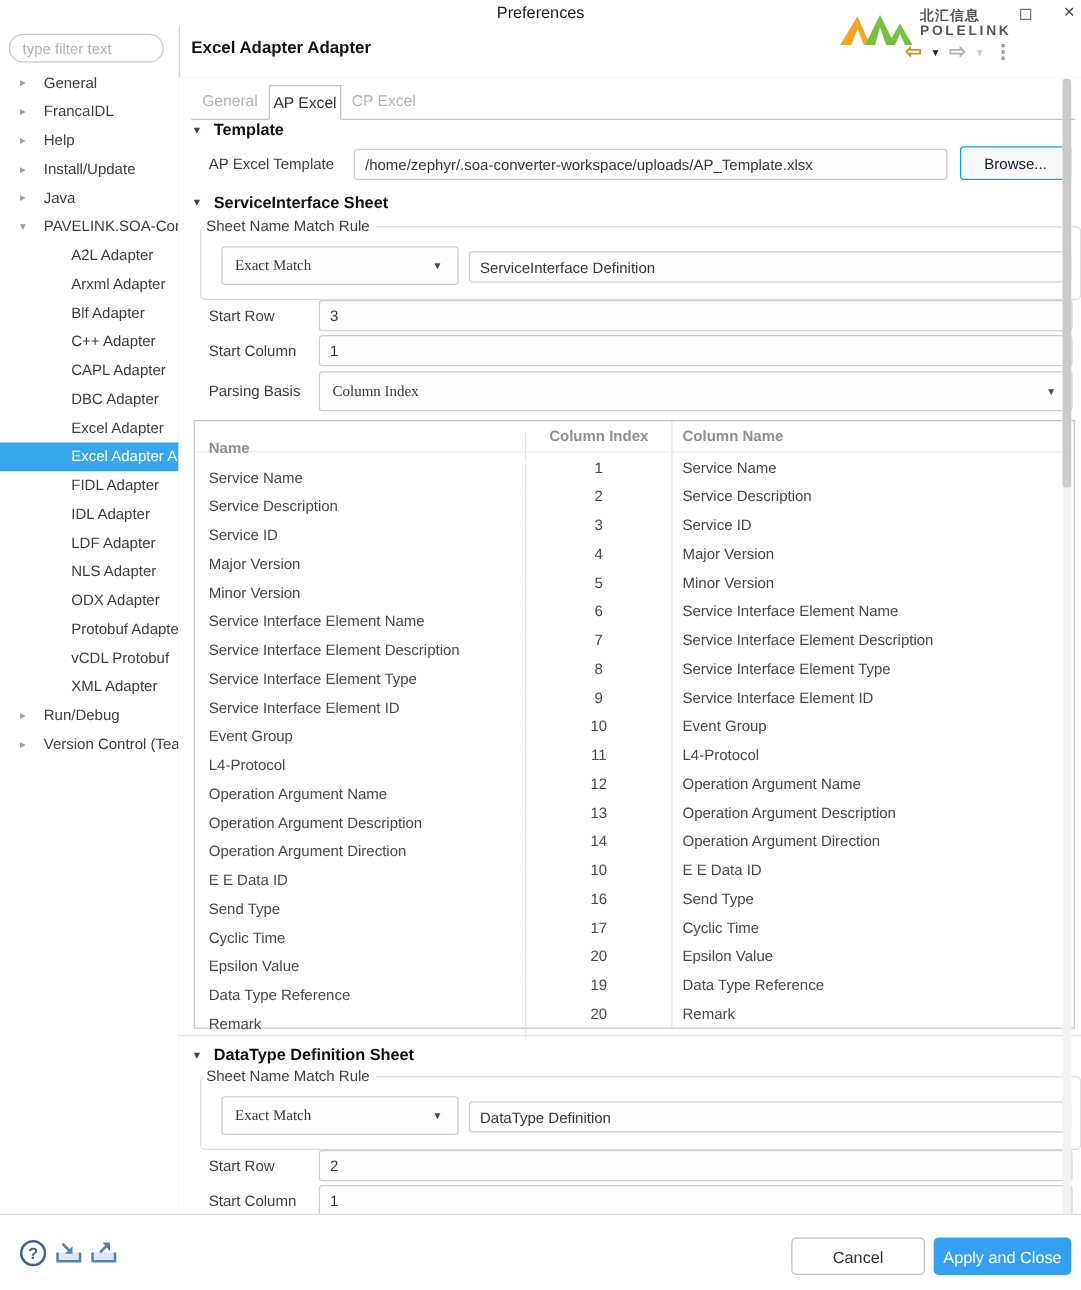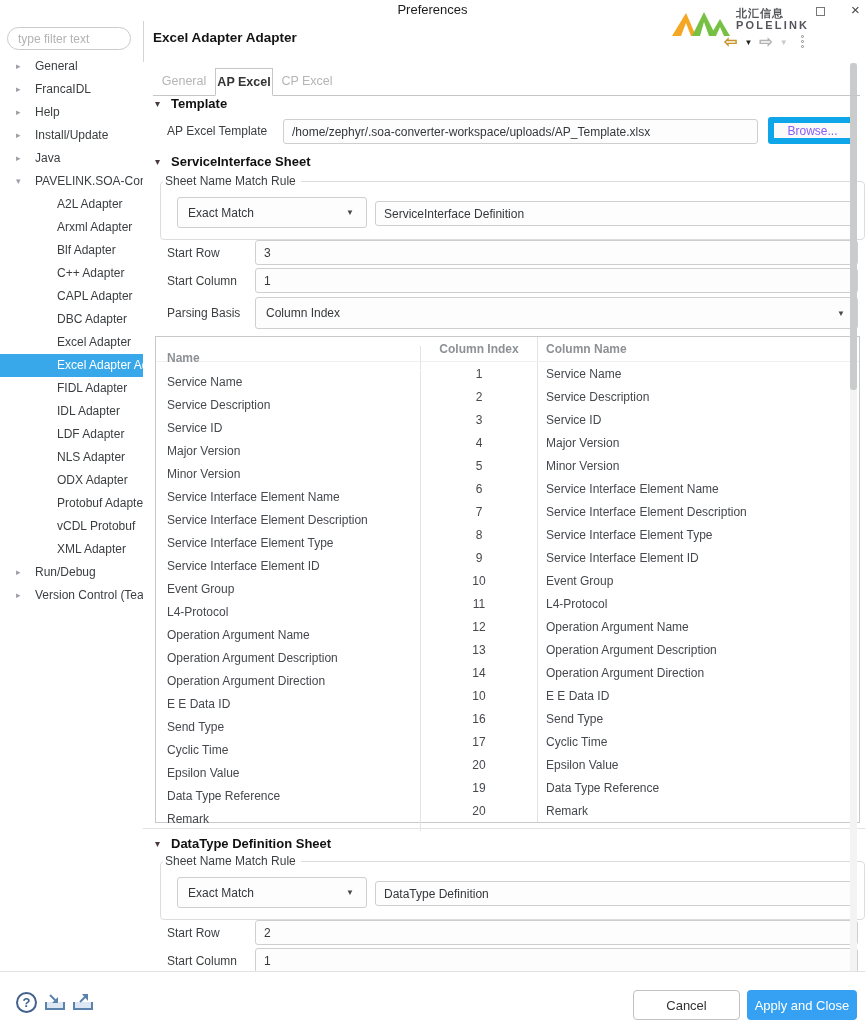--- a/index.html
+++ b/index.html
@@ -57,24 +57,24 @@
     height:28px; z-index:2; }
   .tab-underline { left:10px; top:33px; width:707px; height:1px; background:#c6c6c6; z-index:1; }
 
   .sect-head { font-size:13px; font-weight:bold; color:#111; }
   .twistie { font-size:10px; color:#4a3b3b; }
   .lbl { font-size:12px; color:#3c3f41; }
 
   .txt { border:1px solid #cfcfcf; border-radius:3px; background:#fdfdfd; font-size:12px; color:#35383b;
     padding:0 8px; font-family:"Liberation Sans", sans-serif; display:flex; align-items:center;
     white-space:nowrap; overflow:hidden; }
-  .btn { border:6px solid #0ea5e9; border-radius:3px; background:#fafafa; font-size:12px; color:#8b5cf6;
+  .btn { border:1px solid #0ea5e9; border-radius:3px; background:#fafafa; font-size:12px; color:#0f172a;
     display:flex; align-items:center; justify-content:center; cursor:default; }
   .select { border:1px solid #cfcfcf; border-radius:3px; background:#fdfdfd; font-size:12px; color:#35383b;
-    display:flex; align-items:center; padding:0 10px; cursor:default; position:relative; }
+    display:flex; align-items:center; padding:0 10px; cursor:default; position:relative;font-family:Liberation Serif, serif; }
   .select .dd { position:absolute; right:12px; font-size:8px; color:#4a4a4a; }
 
   fieldset.group { border:1px solid #ddd; border-radius:4px; }
   fieldset.group legend { font-size:12px; color:#3c3f41; padding:0 5px 0 2px; margin-left:2px; }
 
   
   .table { border:1px solid #c9c9c9; background:#fff; }
   .thead { display:flex; height:25px; align-items:center; font-size:12px; font-weight:bold; color:#8d9095;
     border-bottom:1px solid #f0f0f0; }
   .trow { display:flex; height:23px; align-items:center; font-size:12px; color:#45484d; }
@@ -224,21 +224,21 @@
       </div>
     </div>
   <div class="abs vdivider"></div>
 
   <div class="abs page-title">Excel Adapter Adapter</div>
   <div class="abs hdr-line"></div>
 
   <div class="abs" id="content">
 
     <div class="tab" style="left:12px; width:58px;">General</div>
-    <div class="tab active" style="left:72px; width:58px;font-weight:bold;">AP Excel</div>
+    <div class="tab active" style="left:72px; width:58px;">AP Excel</div>
     <div class="tab" style="left:132px; width:64px;">CP Excel</div>
     <div class="tab-underline"></div>
 
     <span class="twistie" style="left:12px; top:36px;">▾</span>
     <div class="sect-head" style="left:28px; top:34px;">Template</div>
     <div class="lbl" style="left:24px; top:62px;">AP Excel Template</div>
     <div class="txt" style="left:140px; top:57px; width:475px; height:25px;">/home/zephyr/.soa-converter-workspace/uploads/AP_Template.xlsx</div>
     <div class="btn" style="left:625px; top:55px; width:89px; height:27px;">Browse...</div>
 
     <span class="twistie" style="left:12px; top:94px;">▾</span>

